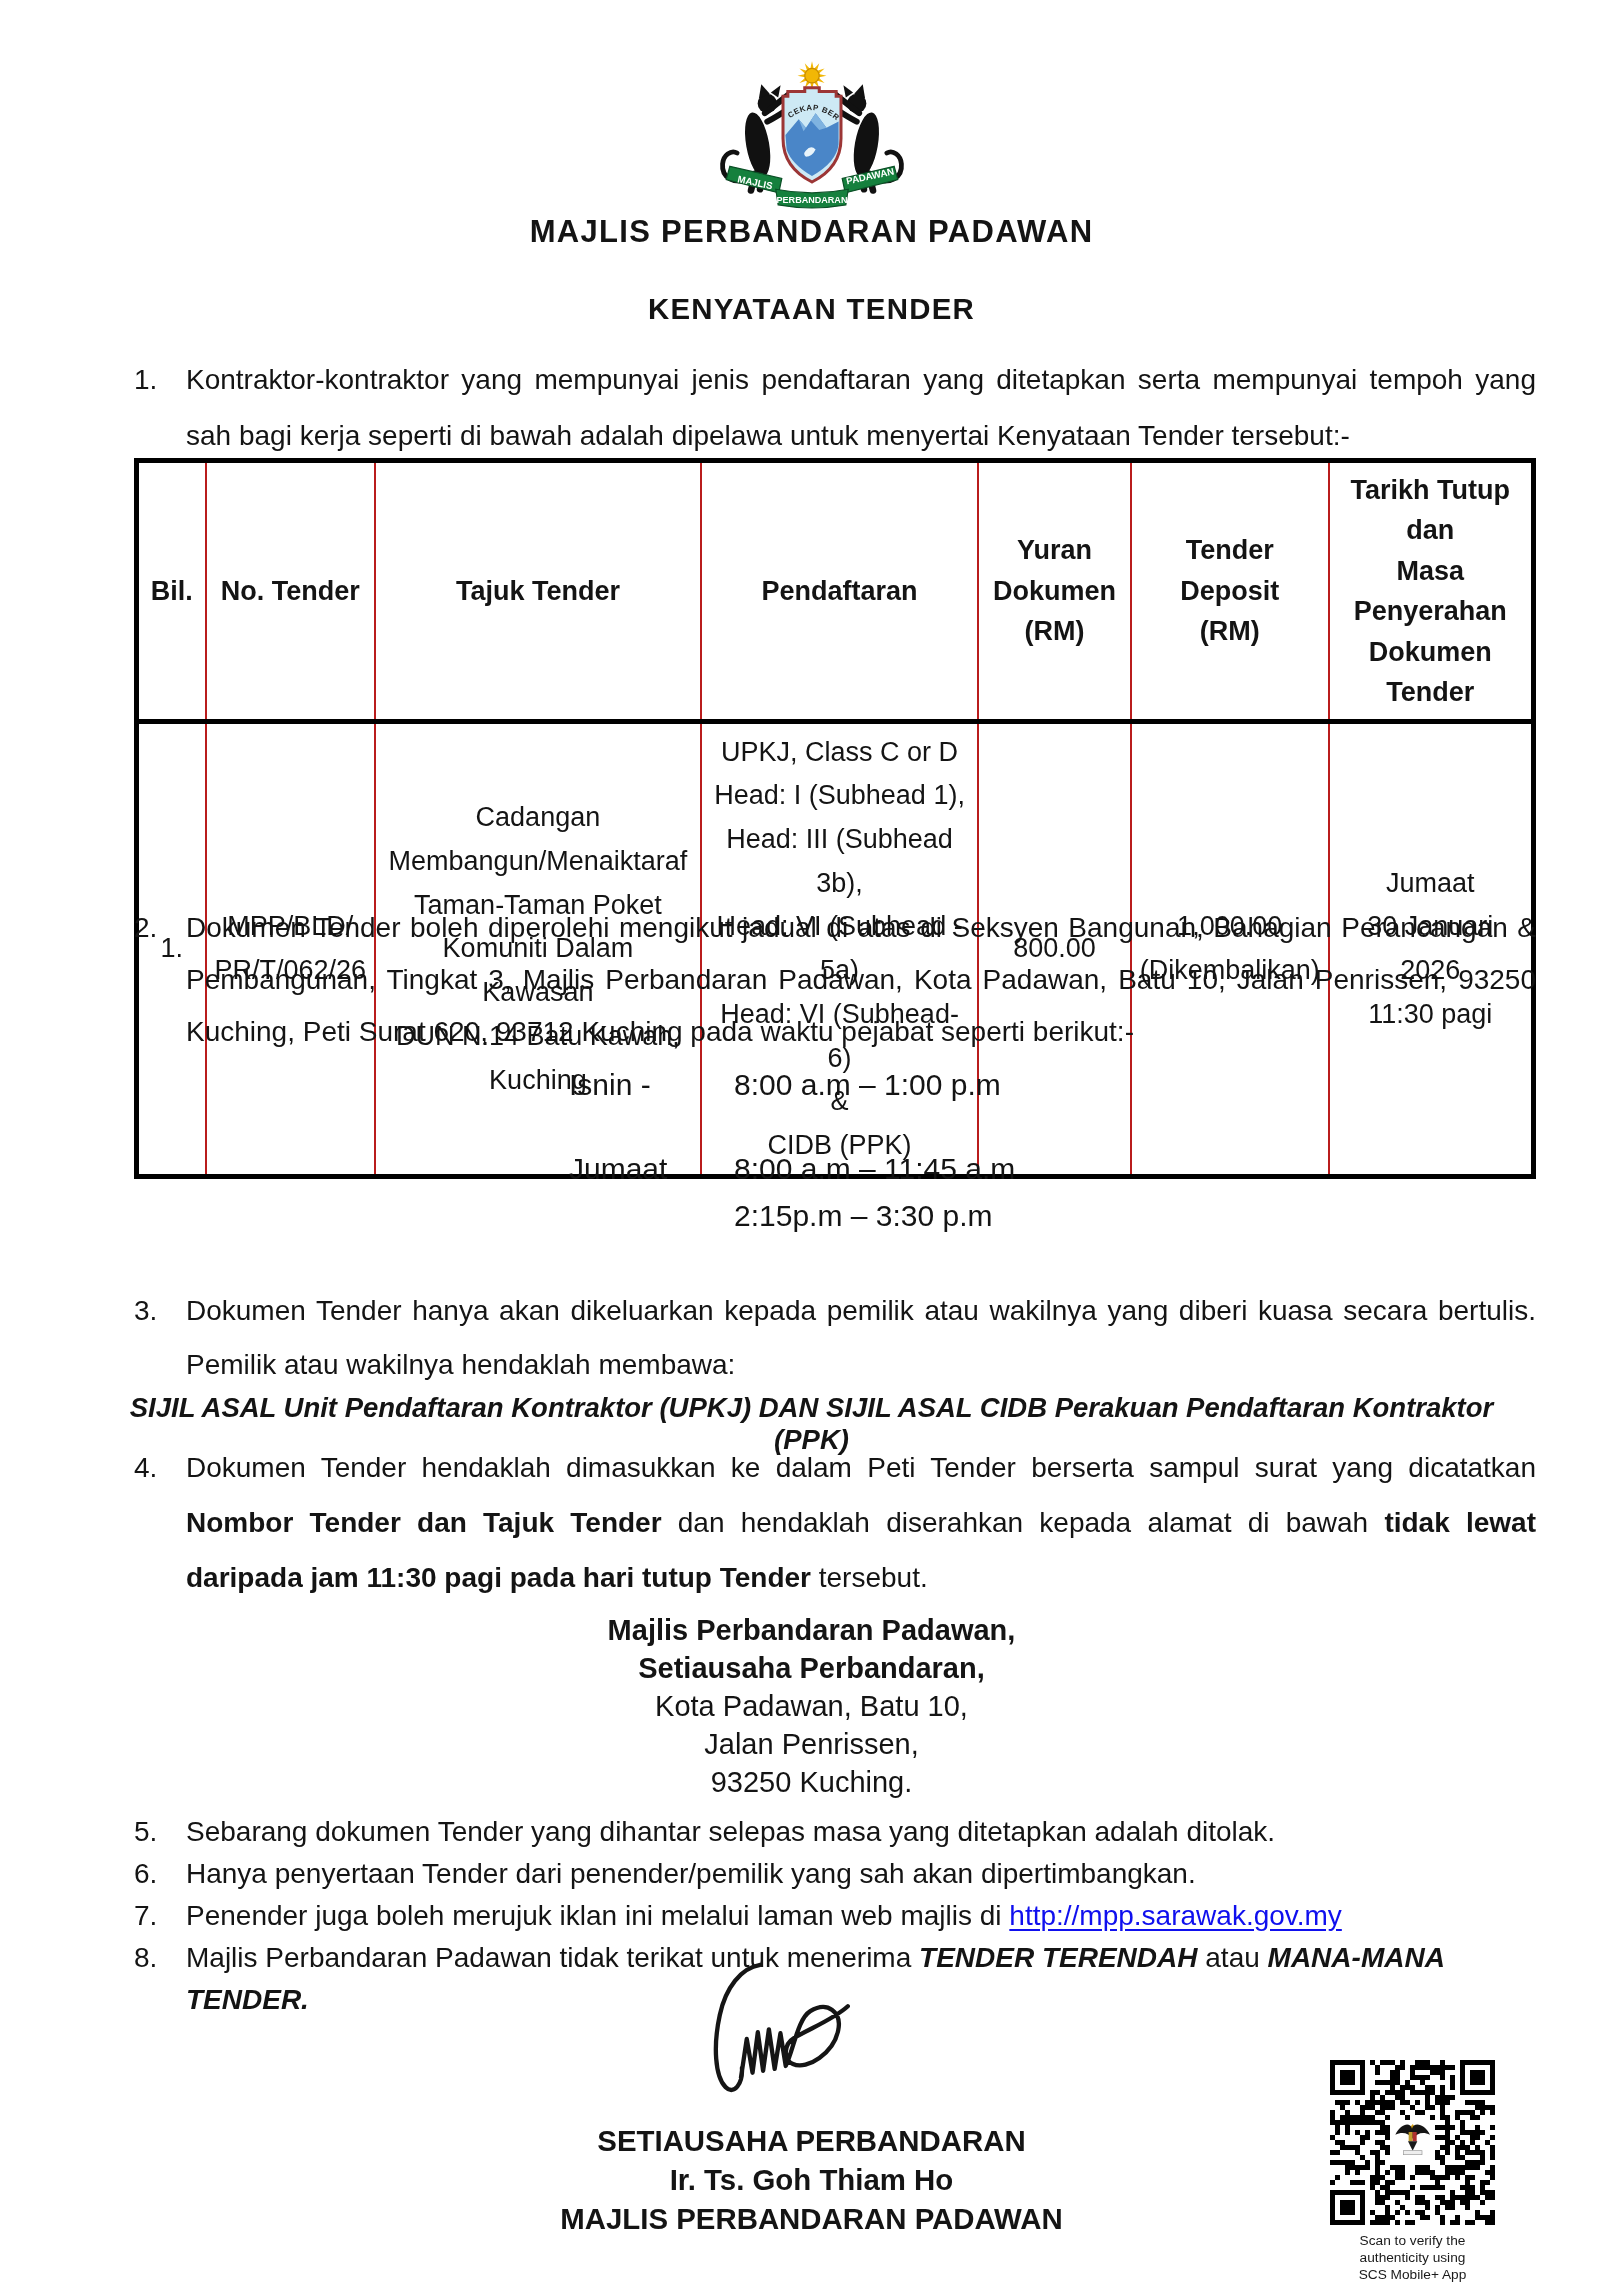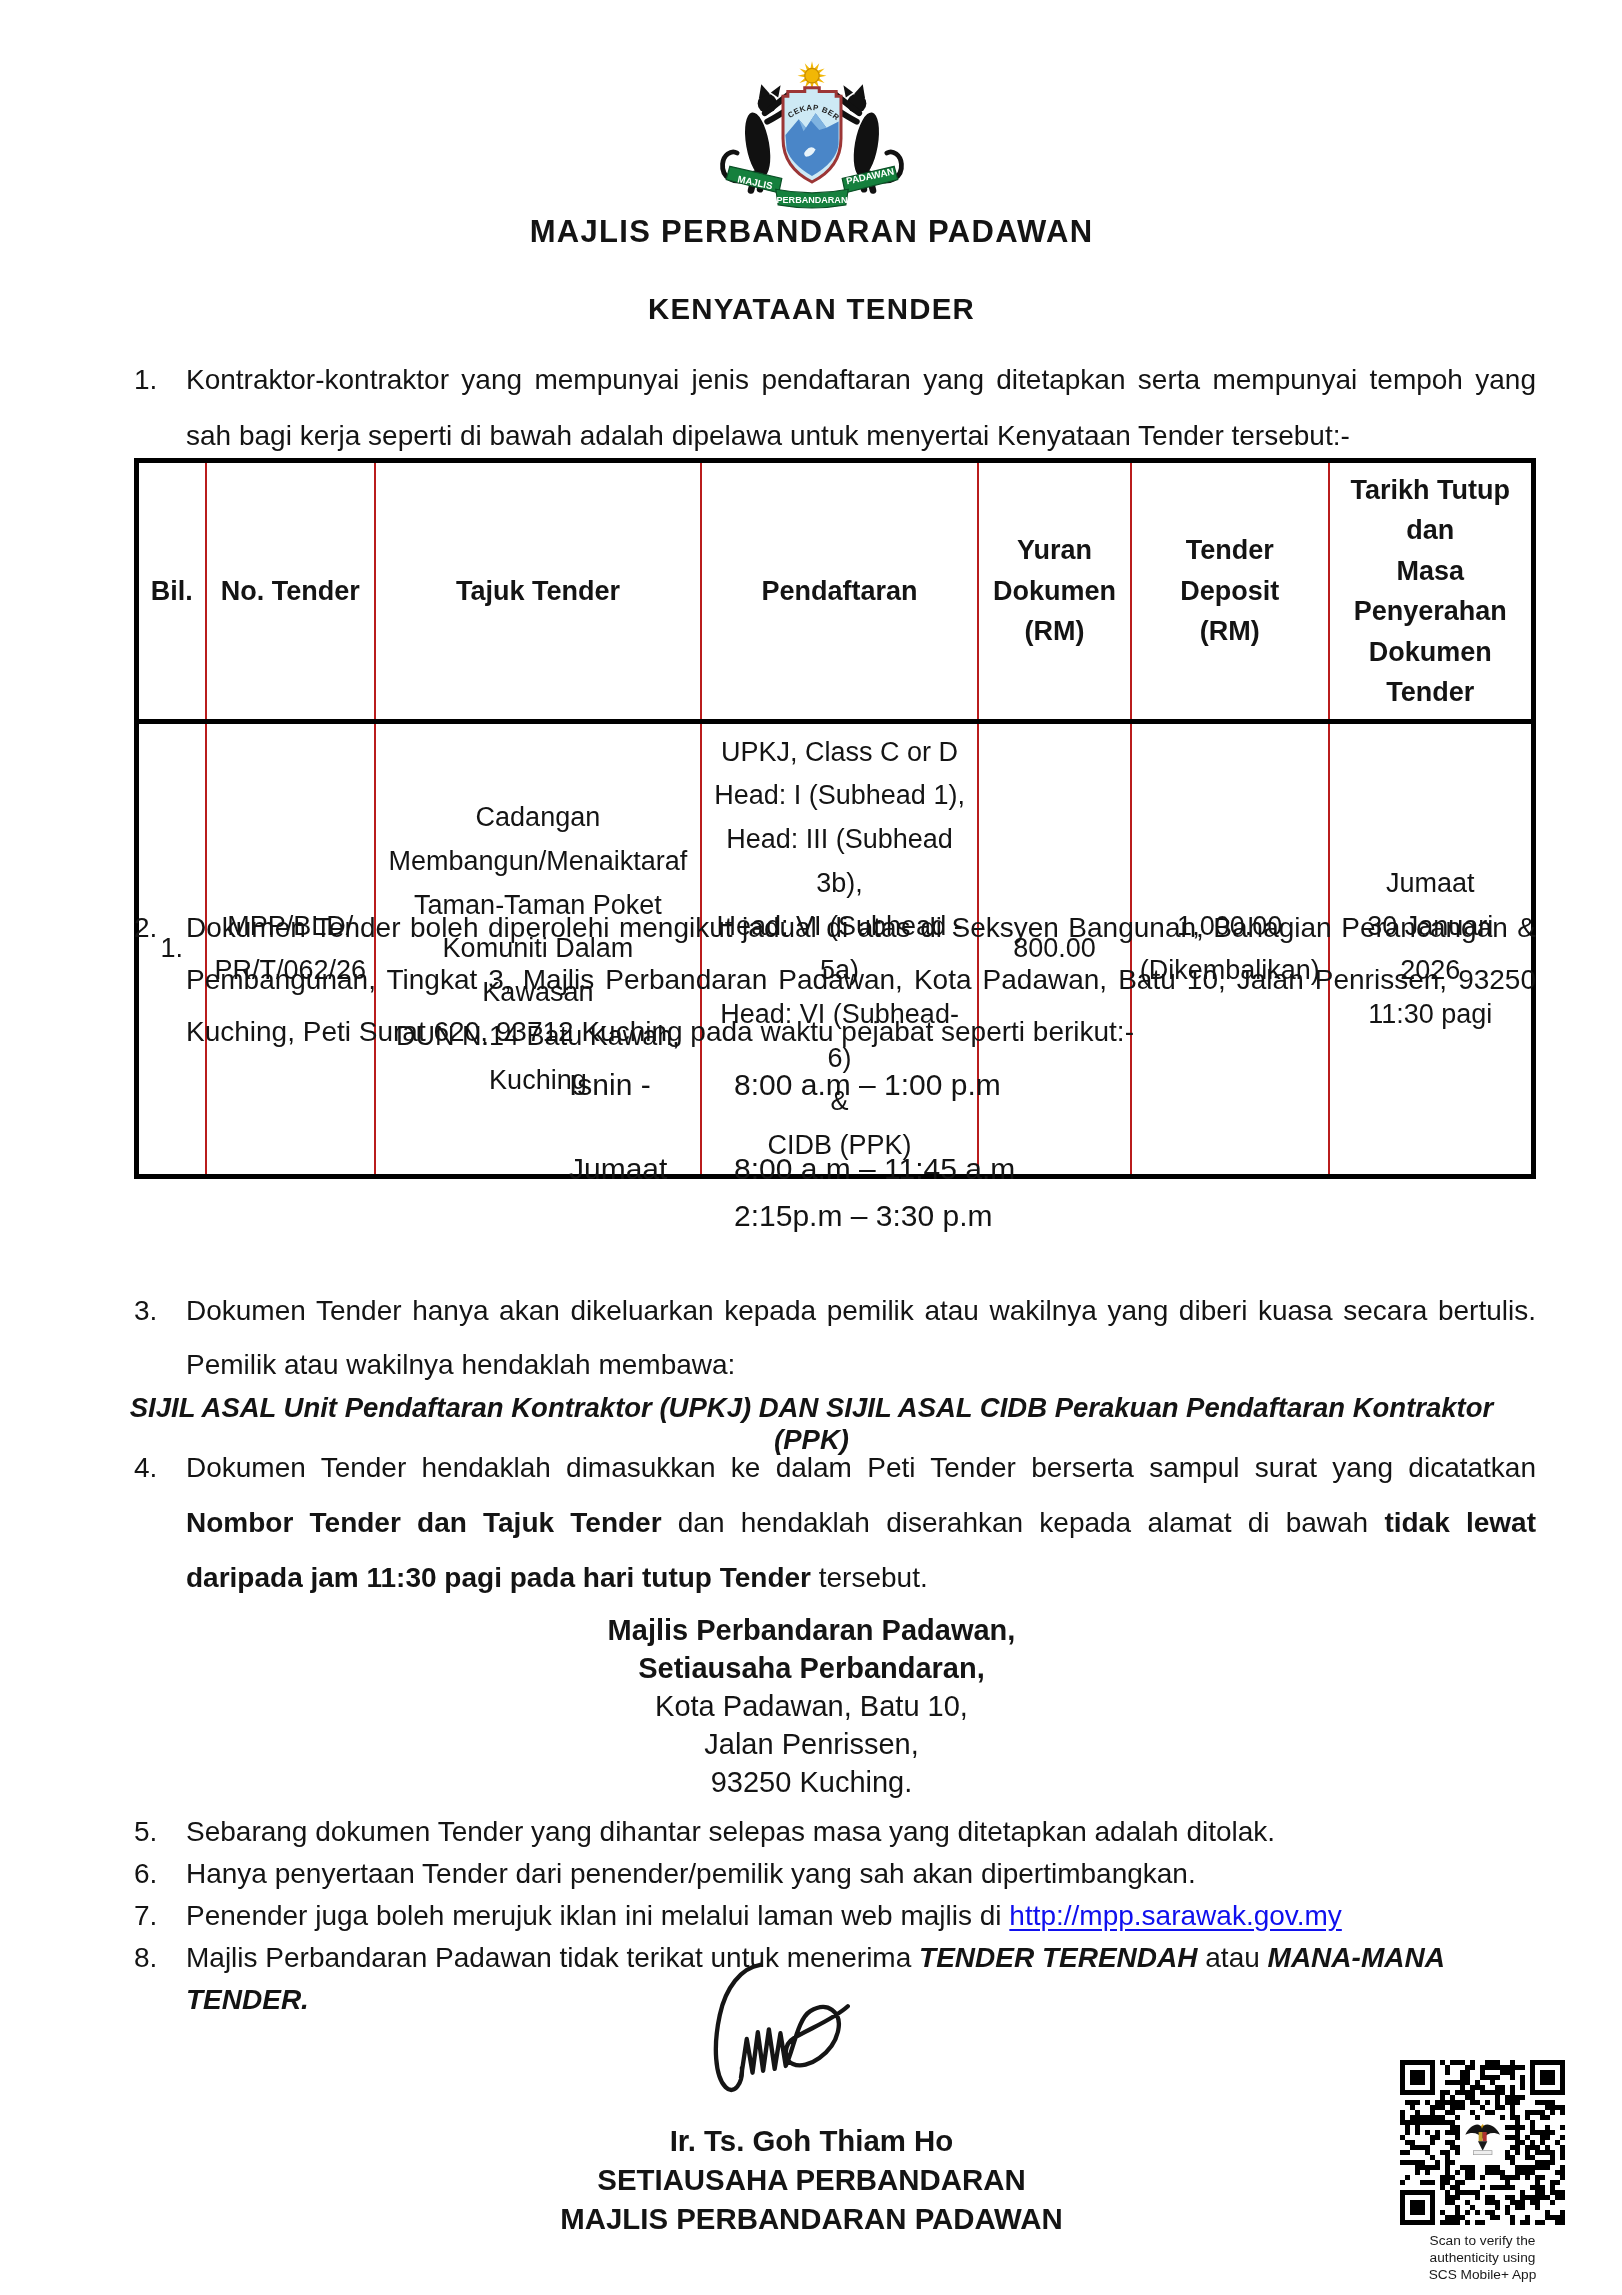--- a/index.html
+++ b/index.html
@@ -52,21 +52,21 @@
   
   .list { top: 1811px; left: 134px; width: 1402px; font-size: 28px; }
   .list-row { display: grid; grid-template-columns: 52px 1fr; line-height: 42px; }
   a.weblink { color: #0f0fee; text-decoration: underline; text-underline-offset: 3.9px; }
 
   
   .signature { top: 1962px; left: 645px; width: 242px; height: 154px; }
   .signatory { top: 2121px; left: 0; width: 100%; text-align: center; font-size: 29.4px; font-weight: 700; line-height: 39px; }
 
   
-  .qr-block { top: 2060px; left: 1398px; width: 169px; text-align: center; }
+  .qr-block { top: 2060px; left: 1328px; width: 169px; text-align: center; }
   .qr-caption { font-size: 13.7px; line-height: 17px; margin-top: 5.2px; color: #1a1a1a; }
 </style>
 </head>
 <body>
 
 <div class="page">
 
   <div class="abs logo-wrap">
     <svg viewBox="0 0 320 250" width="209" height="151">
 
@@ -262,22 +262,22 @@
   <div class="abs signature">
     <svg viewBox="0 0 360 320" width="242" height="154">
       <path d="M168,6 C128,12 96,54 84,110 C70,174 74,238 96,260 C114,278 132,252 130,220
                M128,240 L140,160 L152,230 L163,146 L174,226 L186,140 L198,222 L210,148 L221,216
                C238,180 246,118 272,102 C308,80 338,104 330,142 C321,188 266,226 236,212 C214,202 218,170 238,158
                C276,136 322,118 350,92" fill="none" stroke="#151515" stroke-width="9" stroke-linecap="round" stroke-linejoin="round"></path>
     </svg>
   </div>
 
   <div class="abs signatory">
+    <div>SETIAUSAHA PERBANDARAN</div>
     <div>Ir. Ts. Goh Thiam Ho</div>
-    <div>SETIAUSAHA PERBANDARAN</div>
     <div>MAJLIS PERBANDARAN PADAWAN</div>
   </div>
 
   <div class="abs qr-block">
     <svg viewBox="0 0 247.5 247.5" width="165" height="165">
         <rect x="60" y="0" width="7.5" height="7.5" fill="#000"></rect>
         <rect x="75" y="0" width="7.5" height="7.5" fill="#000"></rect>
         <rect x="82.5" y="0" width="7.5" height="7.5" fill="#000"></rect>
         <rect x="90" y="0" width="7.5" height="7.5" fill="#000"></rect>
         <rect x="105" y="0" width="7.5" height="7.5" fill="#000"></rect>

